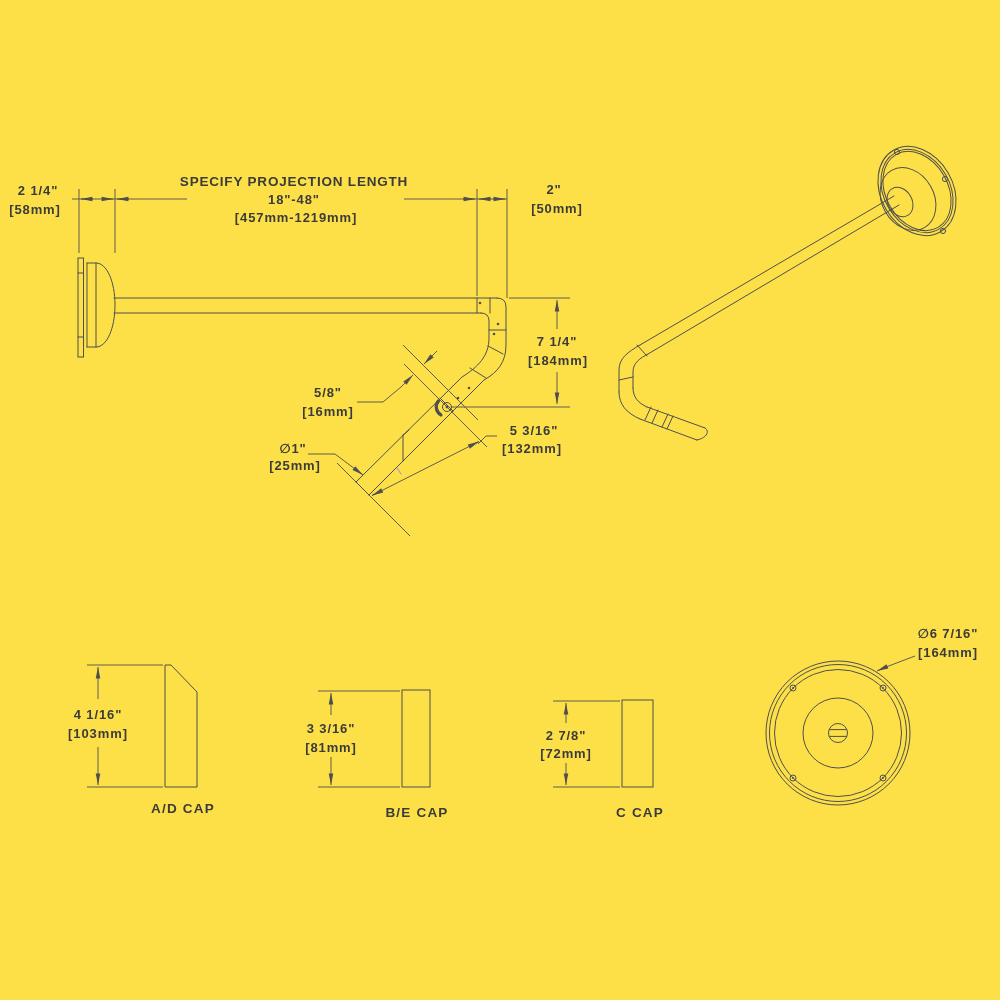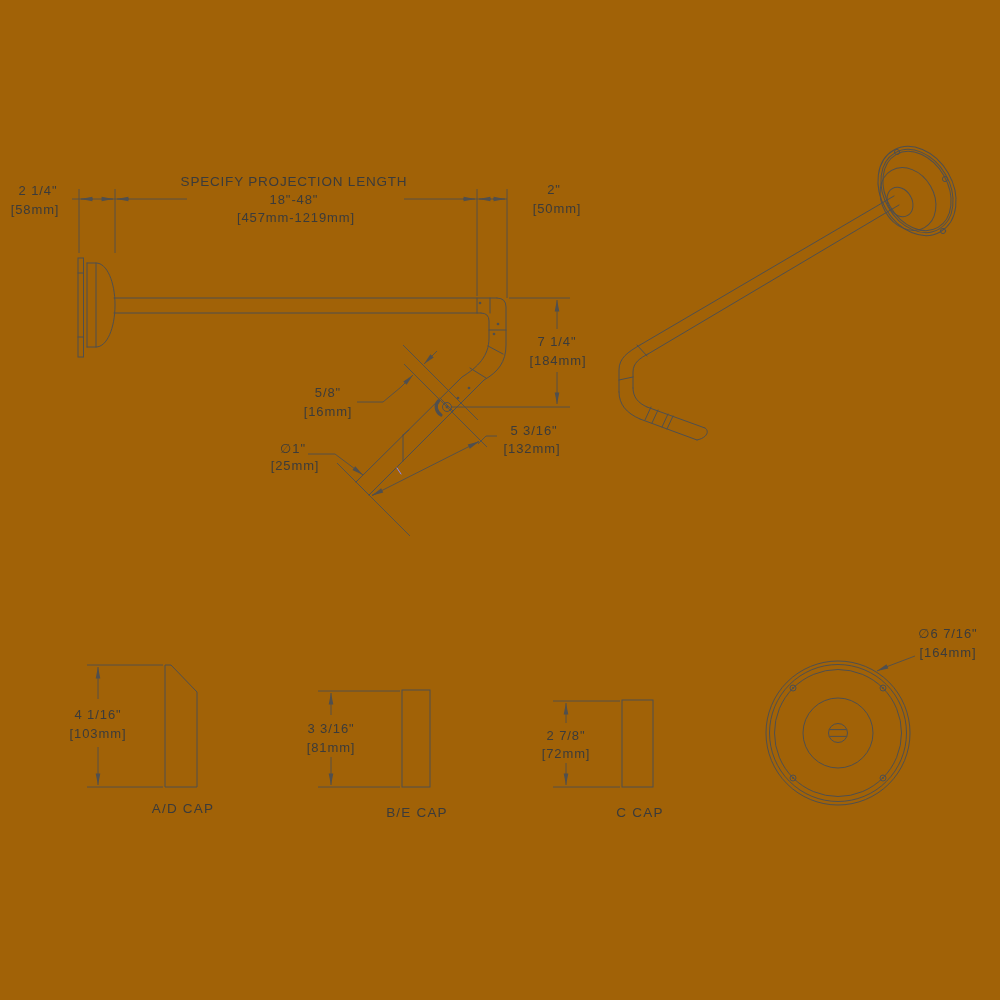--- a/index.html
+++ b/index.html
@@ -1,16 +1,16 @@
 <!DOCTYPE html>
 <html><head>
 <meta charset="utf-8">
 <style>
   html,body{margin:0;padding:0;background:#ffffff;}
-  .page{width:1000px;height:1000px;position:relative;background:#a16207;overflow:hidden;}
+  .page{width:1000px;height:1000px;position:relative;background:#fde047;overflow:hidden;font-weight:bold;}
   svg{display:block;}
   text{font-family:"Liberation Sans","DejaVu Sans",sans-serif;fill:#3b3b3b;}
   .dim{font-size:13px;letter-spacing:0.9px;}
   .ttl{font-size:13.5px;letter-spacing:0.8px;}
   .cap{font-size:13.5px;letter-spacing:1.2px;}
   .mid{text-anchor:middle;}
 </style>
 </head>
 <body>
 

